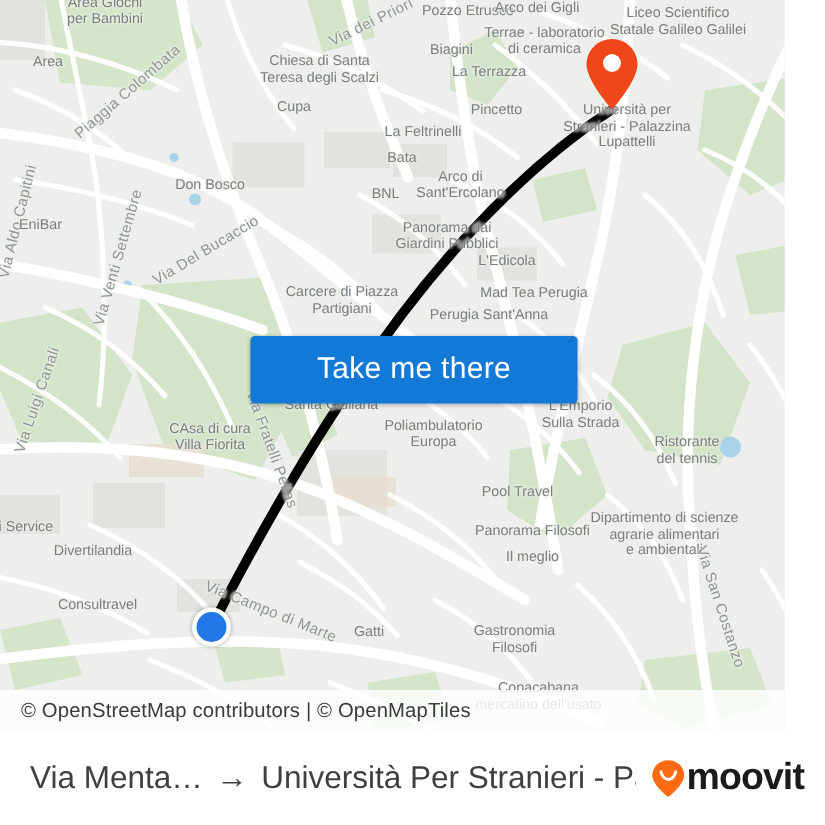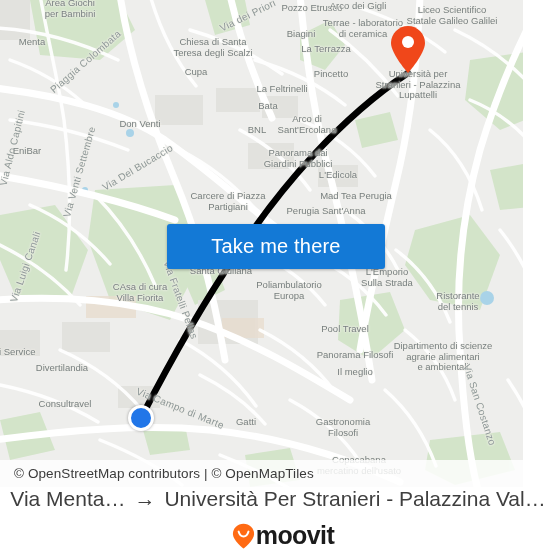--- a/index.html
+++ b/index.html
@@ -102,21 +102,20 @@
   
   #bottom-bar {
     position: absolute;
     left: 0; top: 487px;
     width: 550px; height: 63px;
     background: #ffffff;
     display: flex;
     align-items: center;
     padding: 0 14px 0 20px;
     box-sizing: border-box;
-    flex-direction: column;
   }
   #route-summary {
     display: flex;
     align-items: baseline;
     flex: 1 1 auto;
     min-width: 0;
     color: #3f3f3f;
     font-size: 21px;
     white-space: nowrap;
     overflow: hidden;
@@ -266,33 +265,33 @@
         <div class="maplabel poi" style="left: 70px; top: 8px;">Area Giochi
 per Bambini</div>
         <div class="maplabel street" style="left: 248px; top: 16px; transform: translate(-50%, -50%) rotate(-26deg);">Via dei Priori</div>
         <div class="maplabel poi" style="left: 312px; top: 8px; text-align: right;">Pozzo Etrusco</div>
         <div class="maplabel poi" style="left: 358px; top: 6px;">Arco dei Gigli</div>
         <div class="maplabel poi" style="left: 452px; top: 15px;">Liceo Scientifico
 Statale Galileo Galilei</div>
         <div class="maplabel poi" style="left: 363px; top: 28px;">Terrae - laboratorio
 di ceramica</div>
         <div class="maplabel poi" style="left: 301px; top: 34px;">Biagini</div>
-        <div class="maplabel poi" style="left: 32px; top: 42px;">Menta</div>
+        <div class="maplabel poi" style="left: 32px; top: 42px;">Area</div>
         <div class="maplabel poi" style="left: 213px; top: 47px;">Chiesa di Santa
 Teresa degli Scalzi</div>
         <div class="maplabel poi" style="left: 326px; top: 49px;">La Terrazza</div>
         <div class="maplabel street" style="left: 86px; top: 62px; transform: translate(-50%, -50%) rotate(-41deg);">Piaggia Colombata</div>
         <div class="maplabel poi" style="left: 196px; top: 72px;">Cupa</div>
         <div class="maplabel poi" style="left: 331px; top: 74px;">Pincetto</div>
         <div class="maplabel poi" style="left: 418px; top: 85px;">Università per
 Stranieri - Palazzina
 Lupattelli</div>
         <div class="maplabel poi" style="left: 282px; top: 89px;">La Feltrinelli</div>
         <div class="maplabel poi" style="left: 268px; top: 106px;">Bata</div>
-        <div class="maplabel poi" style="left: 140px; top: 124px;">Don Venti</div>
+        <div class="maplabel poi" style="left: 140px; top: 124px;">Don Bosco</div>
         <div class="maplabel poi" style="left: 307px; top: 124px;">Arco di
 Sant'Ercolano</div>
         <div class="maplabel poi" style="left: 257px; top: 130px;">BNL</div>
         <div class="maplabel street" style="left: 138px; top: 168px; transform: translate(-50%, -50%) rotate(-31deg);">Via Del Bucaccio</div>
         <div class="maplabel street" style="left: 13px; top: 148px; transform: translate(-50%, -50%) rotate(-76deg);">Via Aldo Capitini</div>
         <div class="maplabel poi" style="left: 27px; top: 151px;">EniBar</div>
         <div class="maplabel street" style="left: 80px; top: 172px; transform: translate(-50%, -50%) rotate(-74deg);">Via Venti Settembre</div>
         <div class="maplabel poi" style="left: 283px; top: 158px; padding-left: 30px;">Panorama dai
 Giardini Pubblici</div>
         <div class="maplabel poi" style="left: 338px; top: 175px;">L'Edicola</div>

